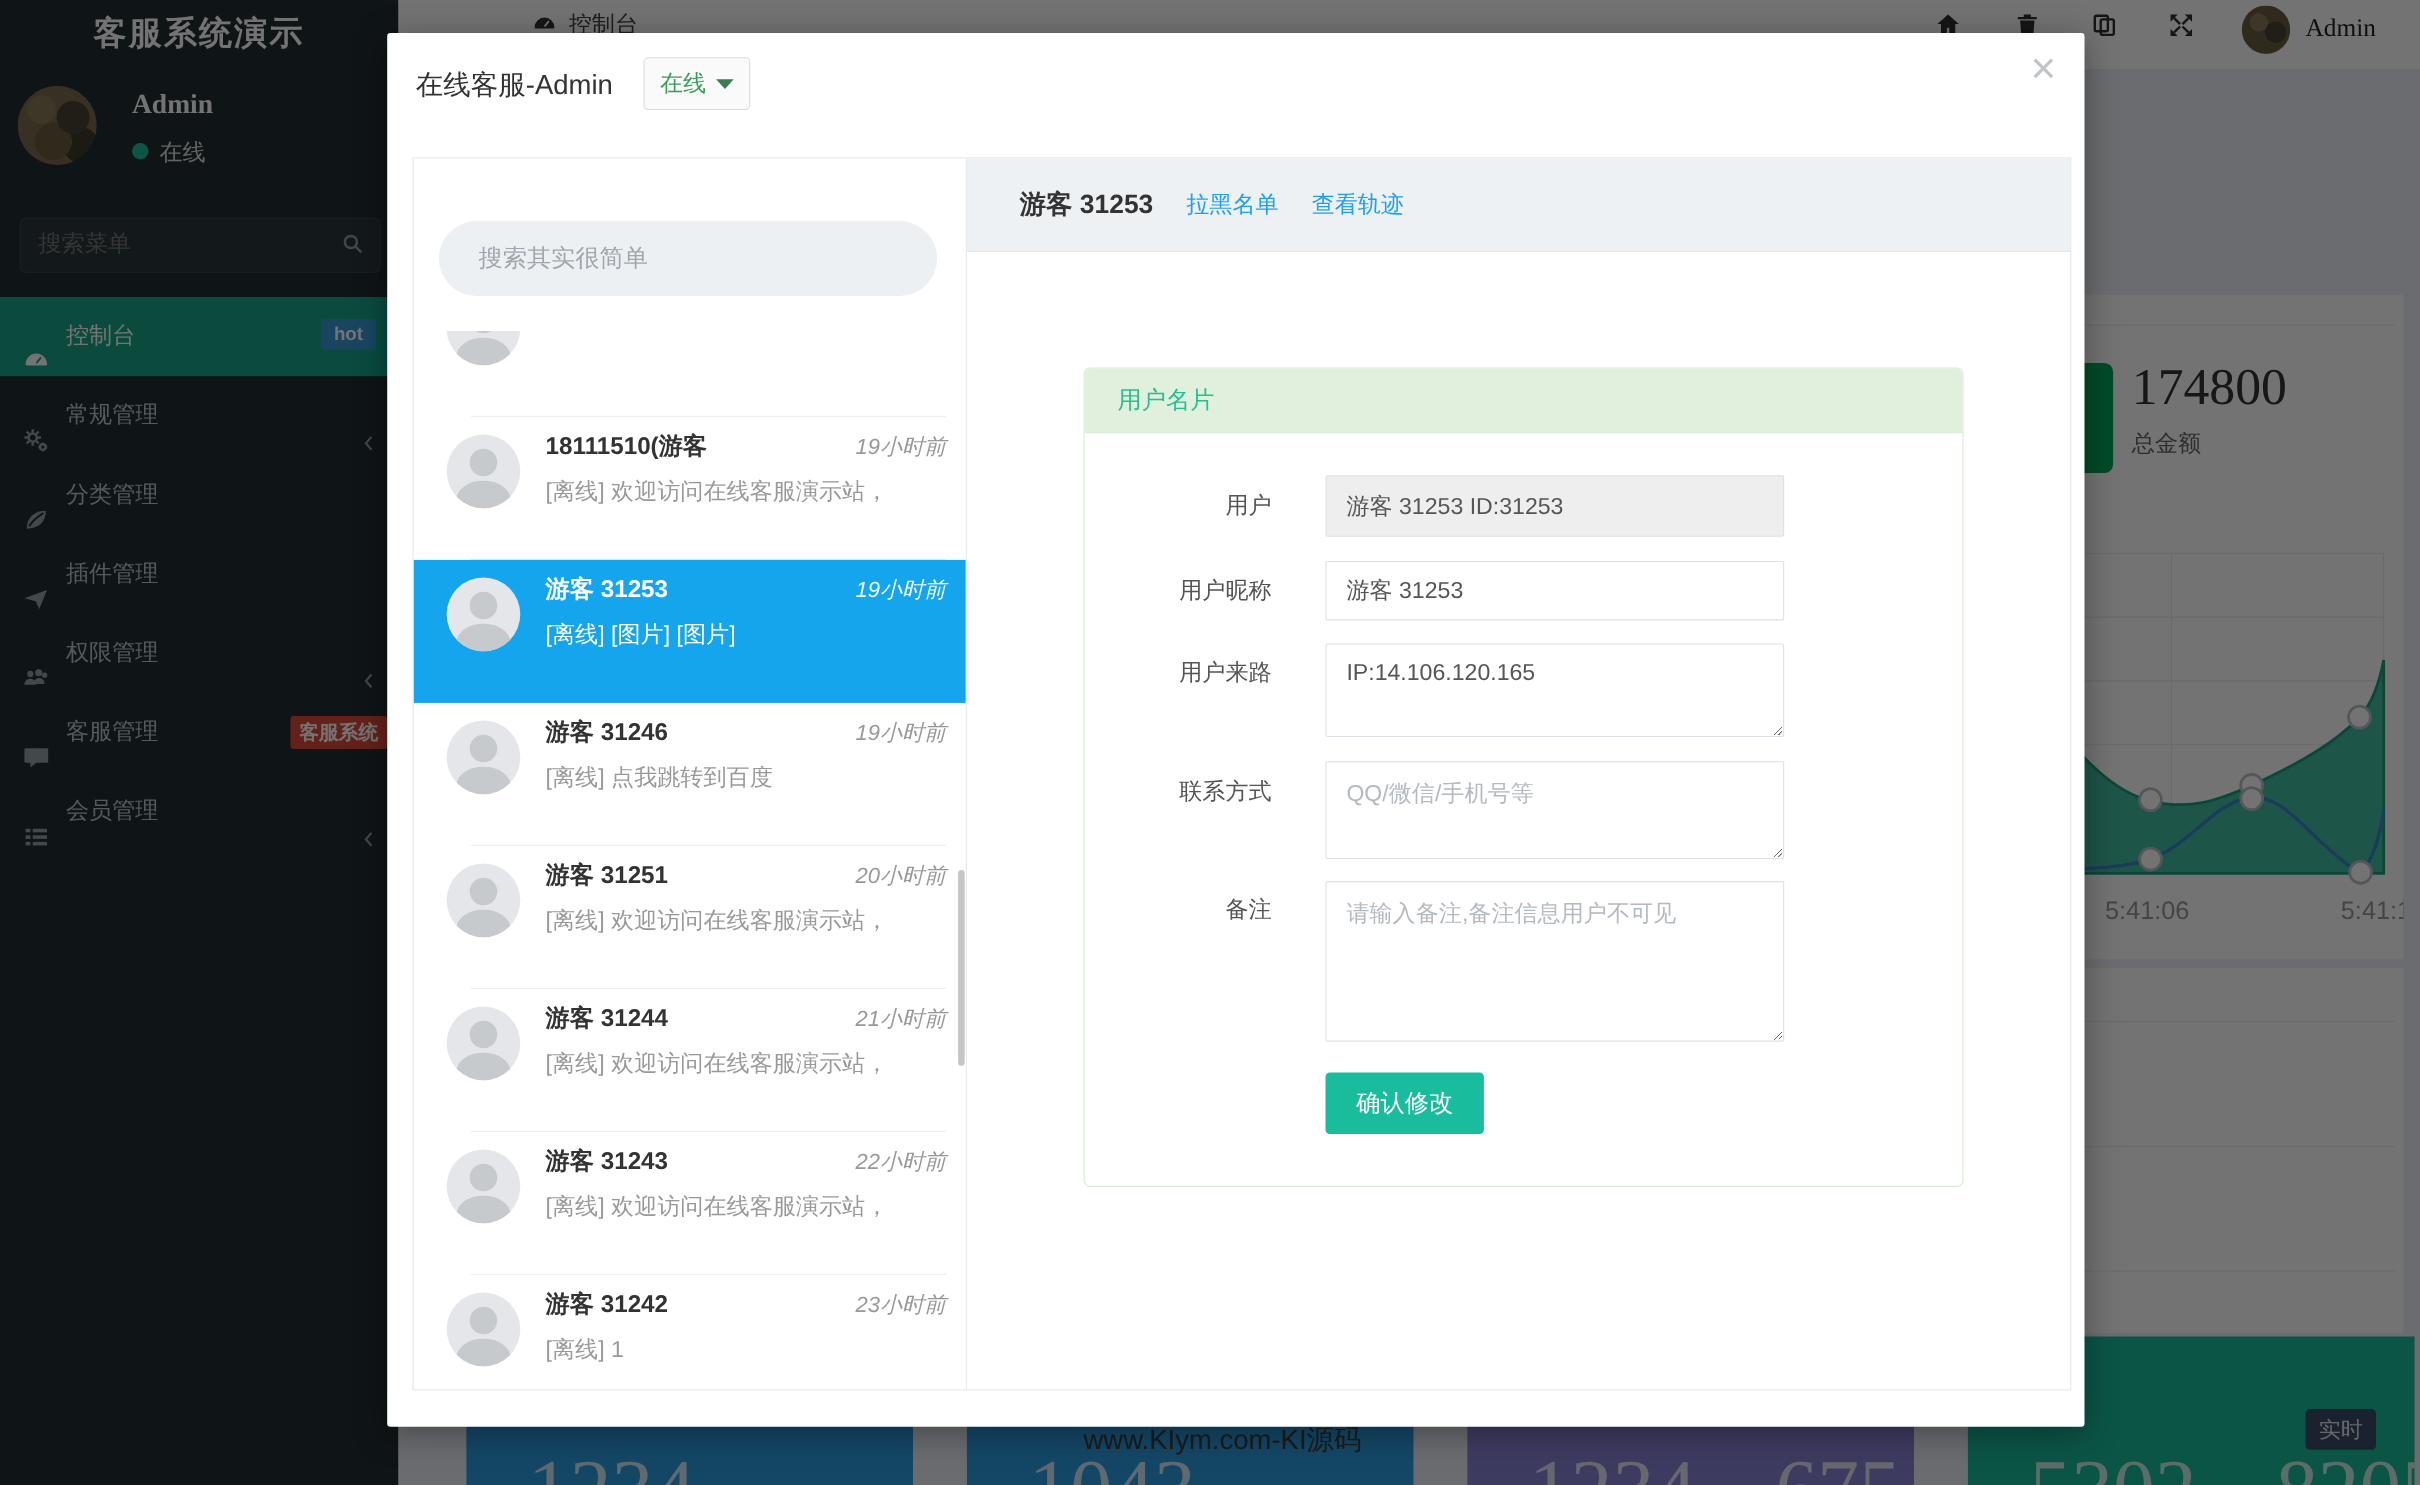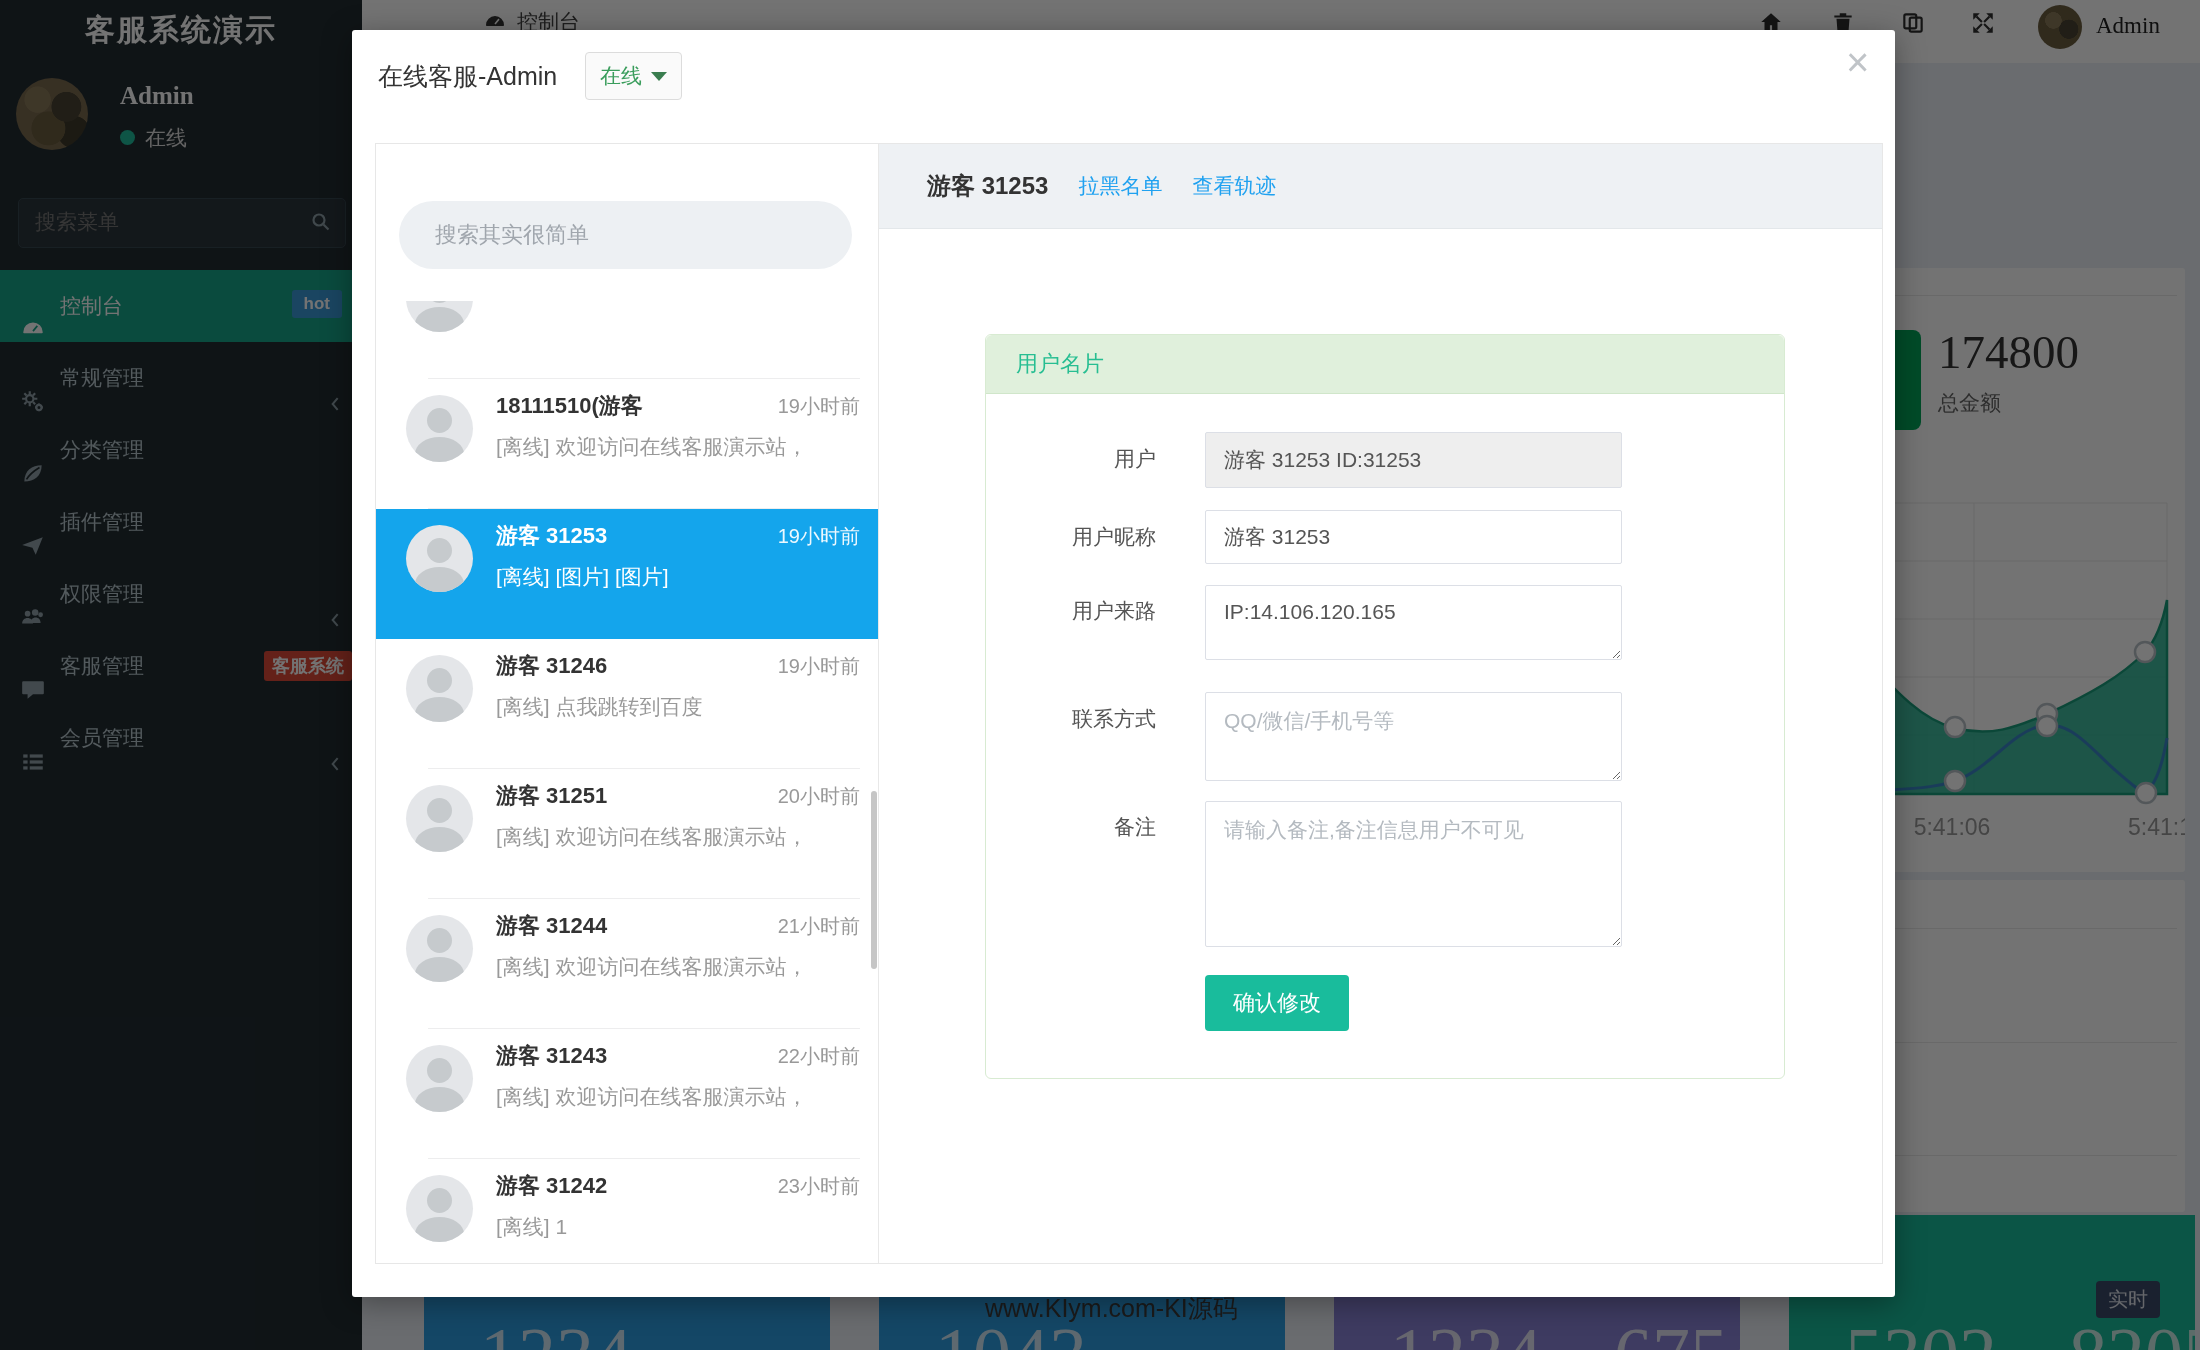--- a/index.html
+++ b/index.html
@@ -82,21 +82,21 @@
   .pill input::placeholder{color:#a0a6ad;}
   .v-view{position:absolute;left:0;top:157px;width:502px;bottom:1px;overflow:hidden;}
   .v-item{position:relative;height:130px;cursor:pointer;}
   .v-item.partial{margin-top:-52px;}
   .v-av{position:absolute;left:30px;top:16px;width:67px;height:67px;border-radius:50%;background:#e4e6e9;overflow:hidden;}
   .v-av::before{content:"";position:absolute;left:21px;top:13px;width:25px;height:25px;border-radius:50%;background:#c6cacd;}
   .v-av::after{content:"";position:absolute;left:9px;top:42px;width:49px;height:34px;border-radius:50%;background:#c6cacd;}
   .v-body{position:absolute;left:120px;right:18px;top:12px;}
   .v-top{display:flex;justify-content:space-between;align-items:baseline;}
   .v-name{font-size:22px;font-weight:bold;color:#333;white-space:nowrap;}
-  .v-time{font-size:20px;color:#999;white-space:nowrap;}
+  .v-time{font-size:20px;color:#999;white-space:nowrap;font-style:italic;}
   .v-sub{margin-top:12px;font-size:21px;color:#999;white-space:nowrap;overflow:hidden;text-overflow:ellipsis;}
   .v-item:not(.sel)::after{content:"";position:absolute;left:52px;right:18px;bottom:0;height:1px;background:#ededee;}
   .v-item.sel{background:#14a5ec;}
   .v-item.sel .v-name,.v-item.sel .v-sub{color:#fff;}
   .v-item.sel .v-time{color:rgba(255,255,255,.92);}
   .v-scroll{position:absolute;right:1px;top:647px;width:6px;height:178px;background:#c6c6c6;border-radius:3px;cursor:pointer;}
 
   
   .c-pane{position:absolute;left:503px;top:0;right:0;height:100%;}
   .c-head{position:absolute;left:0;top:0;right:0;height:85px;background:#eef1f4;border-bottom:1px solid #e3e7ea;
@@ -406,21 +406,21 @@
         <div class="u-card">
           <div class="u-head">用户名片</div>
 
           <div class="f-label" style="top:110px;">用户</div>
           <input class="f-ctl ro" style="top: 97px; height: 56px;" readonly="" value="游客 31253 ID:31253">
 
           <div class="f-label" style="top:188px;">用户昵称</div>
           <input class="f-ctl" style="top: 175px; height: 54px;" value="游客 31253">
 
           <div class="f-label" style="top:262px;">用户来路</div>
-          <textarea class="f-ctl" style="top: 250px; height: 75px;">IP:14.106.120.165</textarea>
+          <textarea class="f-ctl" style="top: 250px; height: 85px;">IP:14.106.120.165</textarea>
 
           <div class="f-label" style="top:370px;">联系方式</div>
           <textarea class="f-ctl" style="top: 357px; height: 89px;" placeholder="QQ/微信/手机号等"></textarea>
 
           <div class="f-label" style="top:478px;">备注</div>
           <textarea class="f-ctl" style="top: 466px; height: 146px;" placeholder="请输入备注,备注信息用户不可见"></textarea>
 
           <button class="submit-btn">确认修改</button>
         </div>
       </div>

